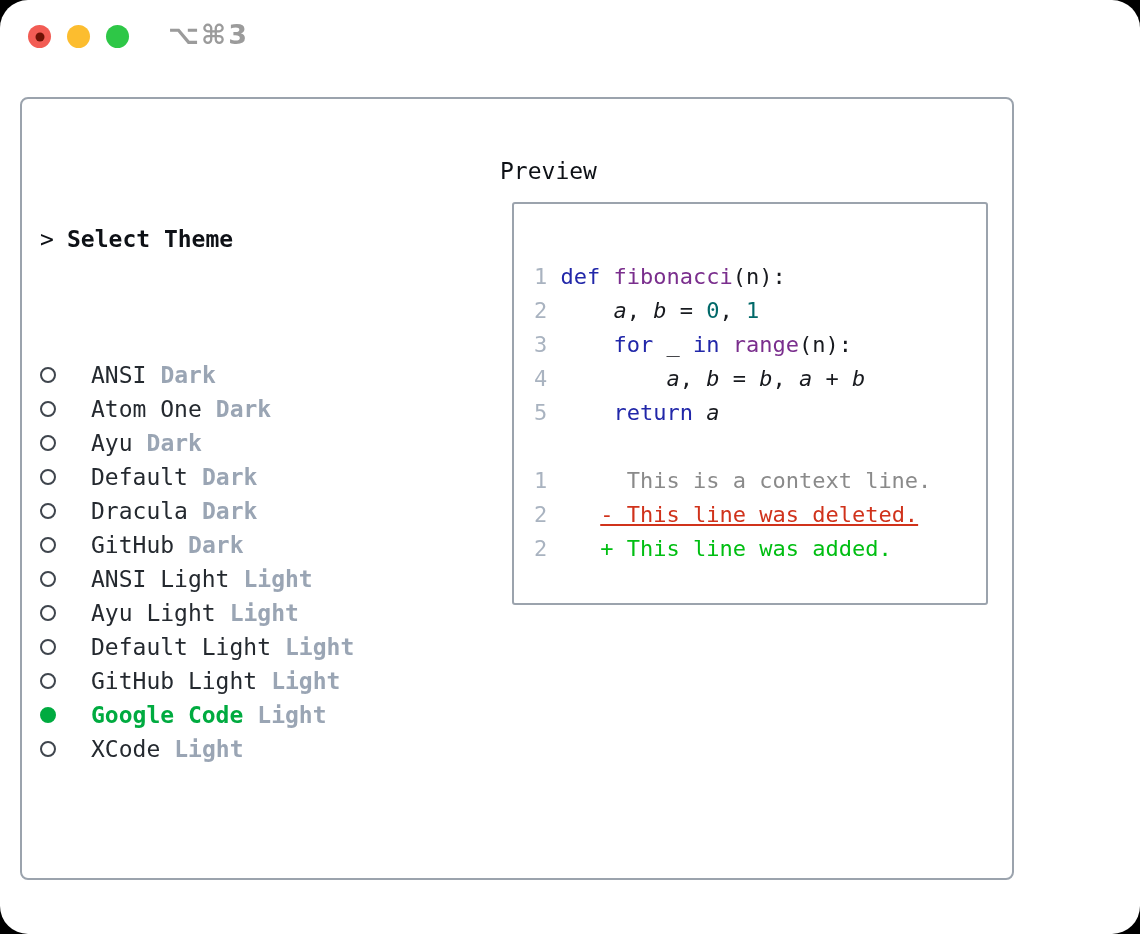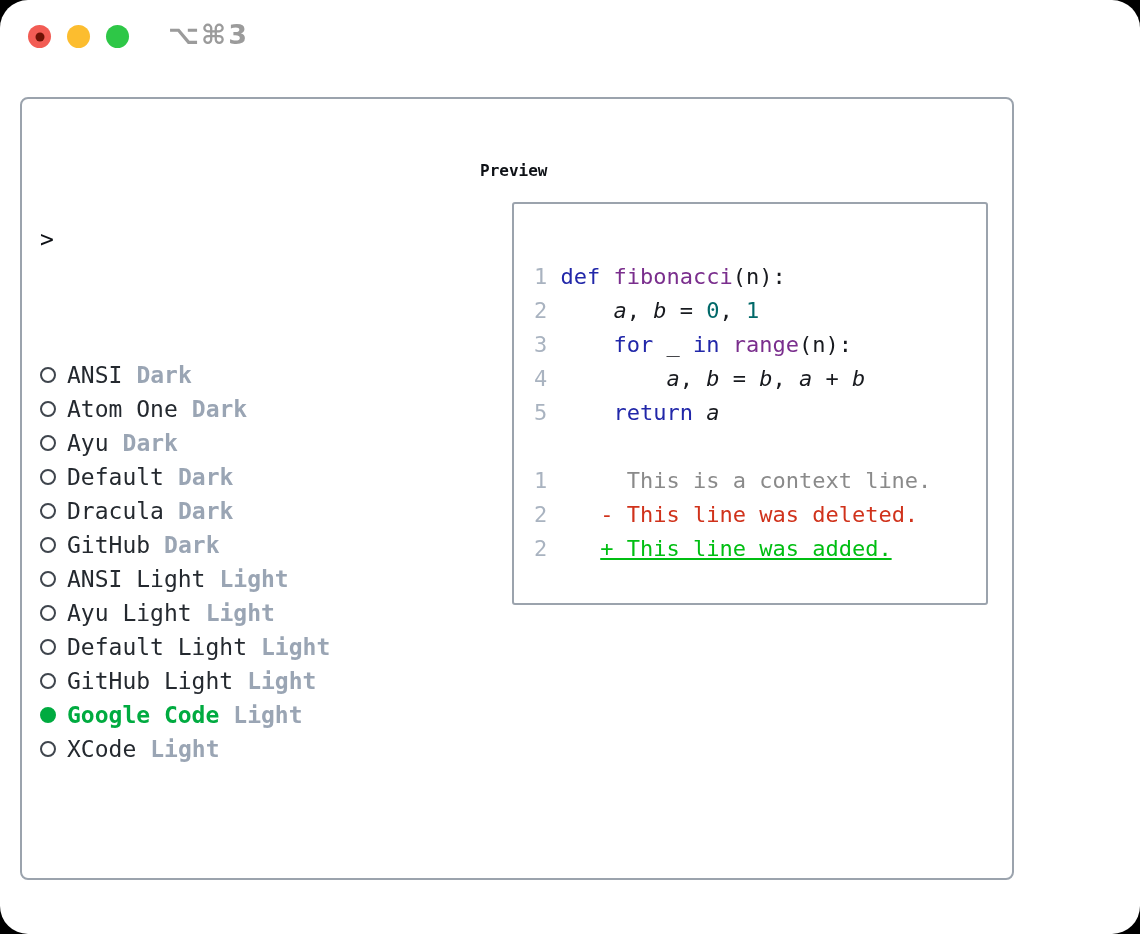--- a/index.html
+++ b/index.html
@@ -43,65 +43,66 @@
   .row { display:flex; align-items:center; height:34px; }
   .spacer-row { height:34px; }
   .marker { width:27px; flex:0 0 27px; display:flex; align-items:center; }
   .focus-marker { color:var(--c-heading); }
   .section-header { font-weight:bold; color:var(--c-heading); }
   .radio {
     width:16px; height:16px; border-radius:50%;
     border:2px solid #3F454D;
   }
   .radio.on { background:var(--c-accent-green); border-color:var(--c-accent-green); }
-  .name { color:var(--c-text); }
+  .name { color:var(--c-text);margin-left:24px; }
   .name.sel { color:var(--c-accent-green);font-weight:bold; }
   .variant { color:var(--c-muted); margin-left:14px;font-weight:bold; }
 
   
   .preview-label {
-    position:absolute; left:458px; top:55px;
-    font-size:16px; line-height:34px; font-weight:bold; color:var(--c-heading);
+    position:absolute; left:478px; top:55px;
+    font-size:23px; line-height:34px; font-weight:normal; color:var(--c-heading);
   }
   .preview-box {
     position:absolute; left:490px; top:103px; width:476px; height:403px;
     border:2px solid var(--c-border); border-radius:3px; background:#fff;
     padding:56px 0 0 20px;
     font-size:22px; line-height:34px; white-space:pre; overflow:hidden;
   }
   .code-line { height:34px; }
   .line-num { display:inline-block; width:2ch; color:var(--c-line-number); }
   .tok-plain    { color:var(--c-code-plain); }
   .tok-keyword  { color:var(--c-code-keyword); }
   .tok-function { color:var(--c-code-function); }
   .tok-literal  { color:var(--c-code-literal); }
   .tok-variable { color:var(--c-code-plain); font-style:italic; }
   .tok-context  { color:var(--c-diff-context); }
-  .tok-deleted  { color:var(--c-diff-deleted); }
-  .tok-added    { color:var(--c-diff-added);text-decoration:underline; }
+  .tok-deleted  { color:var(--c-diff-deleted);text-decoration:underline; }
+  .tok-added    { color:var(--c-diff-added); }
 </style>
 </head>
 <body>
 
 <div class="window">
 
   <div class="traffic-lights">
     <span class="light light-red">
       <span class="inner-dot"></span>
     </span>
     <span class="light light-yellow"></span>
     <span class="light light-green"></span>
   </div>
   <div class="window-title">⌥⌘3</div>
 
   <div class="content-box">
 
     <div class="left-pane">
       <div class="row">
         <span class="marker focus-marker">&gt;</span>
+        <span class="section-header">Select Theme</span>
       </div>
 
       <div id="theme-list"><div class="row"><span class="marker"><span class="radio"></span></span><span class="name">ANSI</span><span class="variant">Dark</span></div><div class="row"><span class="marker"><span class="radio"></span></span><span class="name">Atom One</span><span class="variant">Dark</span></div><div class="row"><span class="marker"><span class="radio"></span></span><span class="name">Ayu</span><span class="variant">Dark</span></div><div class="row"><span class="marker"><span class="radio"></span></span><span class="name">Default</span><span class="variant">Dark</span></div><div class="row"><span class="marker"><span class="radio"></span></span><span class="name">Dracula</span><span class="variant">Dark</span></div><div class="row"><span class="marker"><span class="radio"></span></span><span class="name">GitHub</span><span class="variant">Dark</span></div><div class="row"><span class="marker"><span class="radio"></span></span><span class="name">ANSI Light</span><span class="variant">Light</span></div><div class="row"><span class="marker"><span class="radio"></span></span><span class="name">Ayu Light</span><span class="variant">Light</span></div><div class="row"><span class="marker"><span class="radio"></span></span><span class="name">Default Light</span><span class="variant">Light</span></div><div class="row"><span class="marker"><span class="radio"></span></span><span class="name">GitHub Light</span><span class="variant">Light</span></div><div class="row"><span class="marker"><span class="radio on"></span></span><span class="name sel">Google Code</span><span class="variant">Light</span></div><div class="row"><span class="marker"><span class="radio"></span></span><span class="name">XCode</span><span class="variant">Light</span></div></div>
 
       <div class="spacer-row"></div>
 
       
 
       
 

